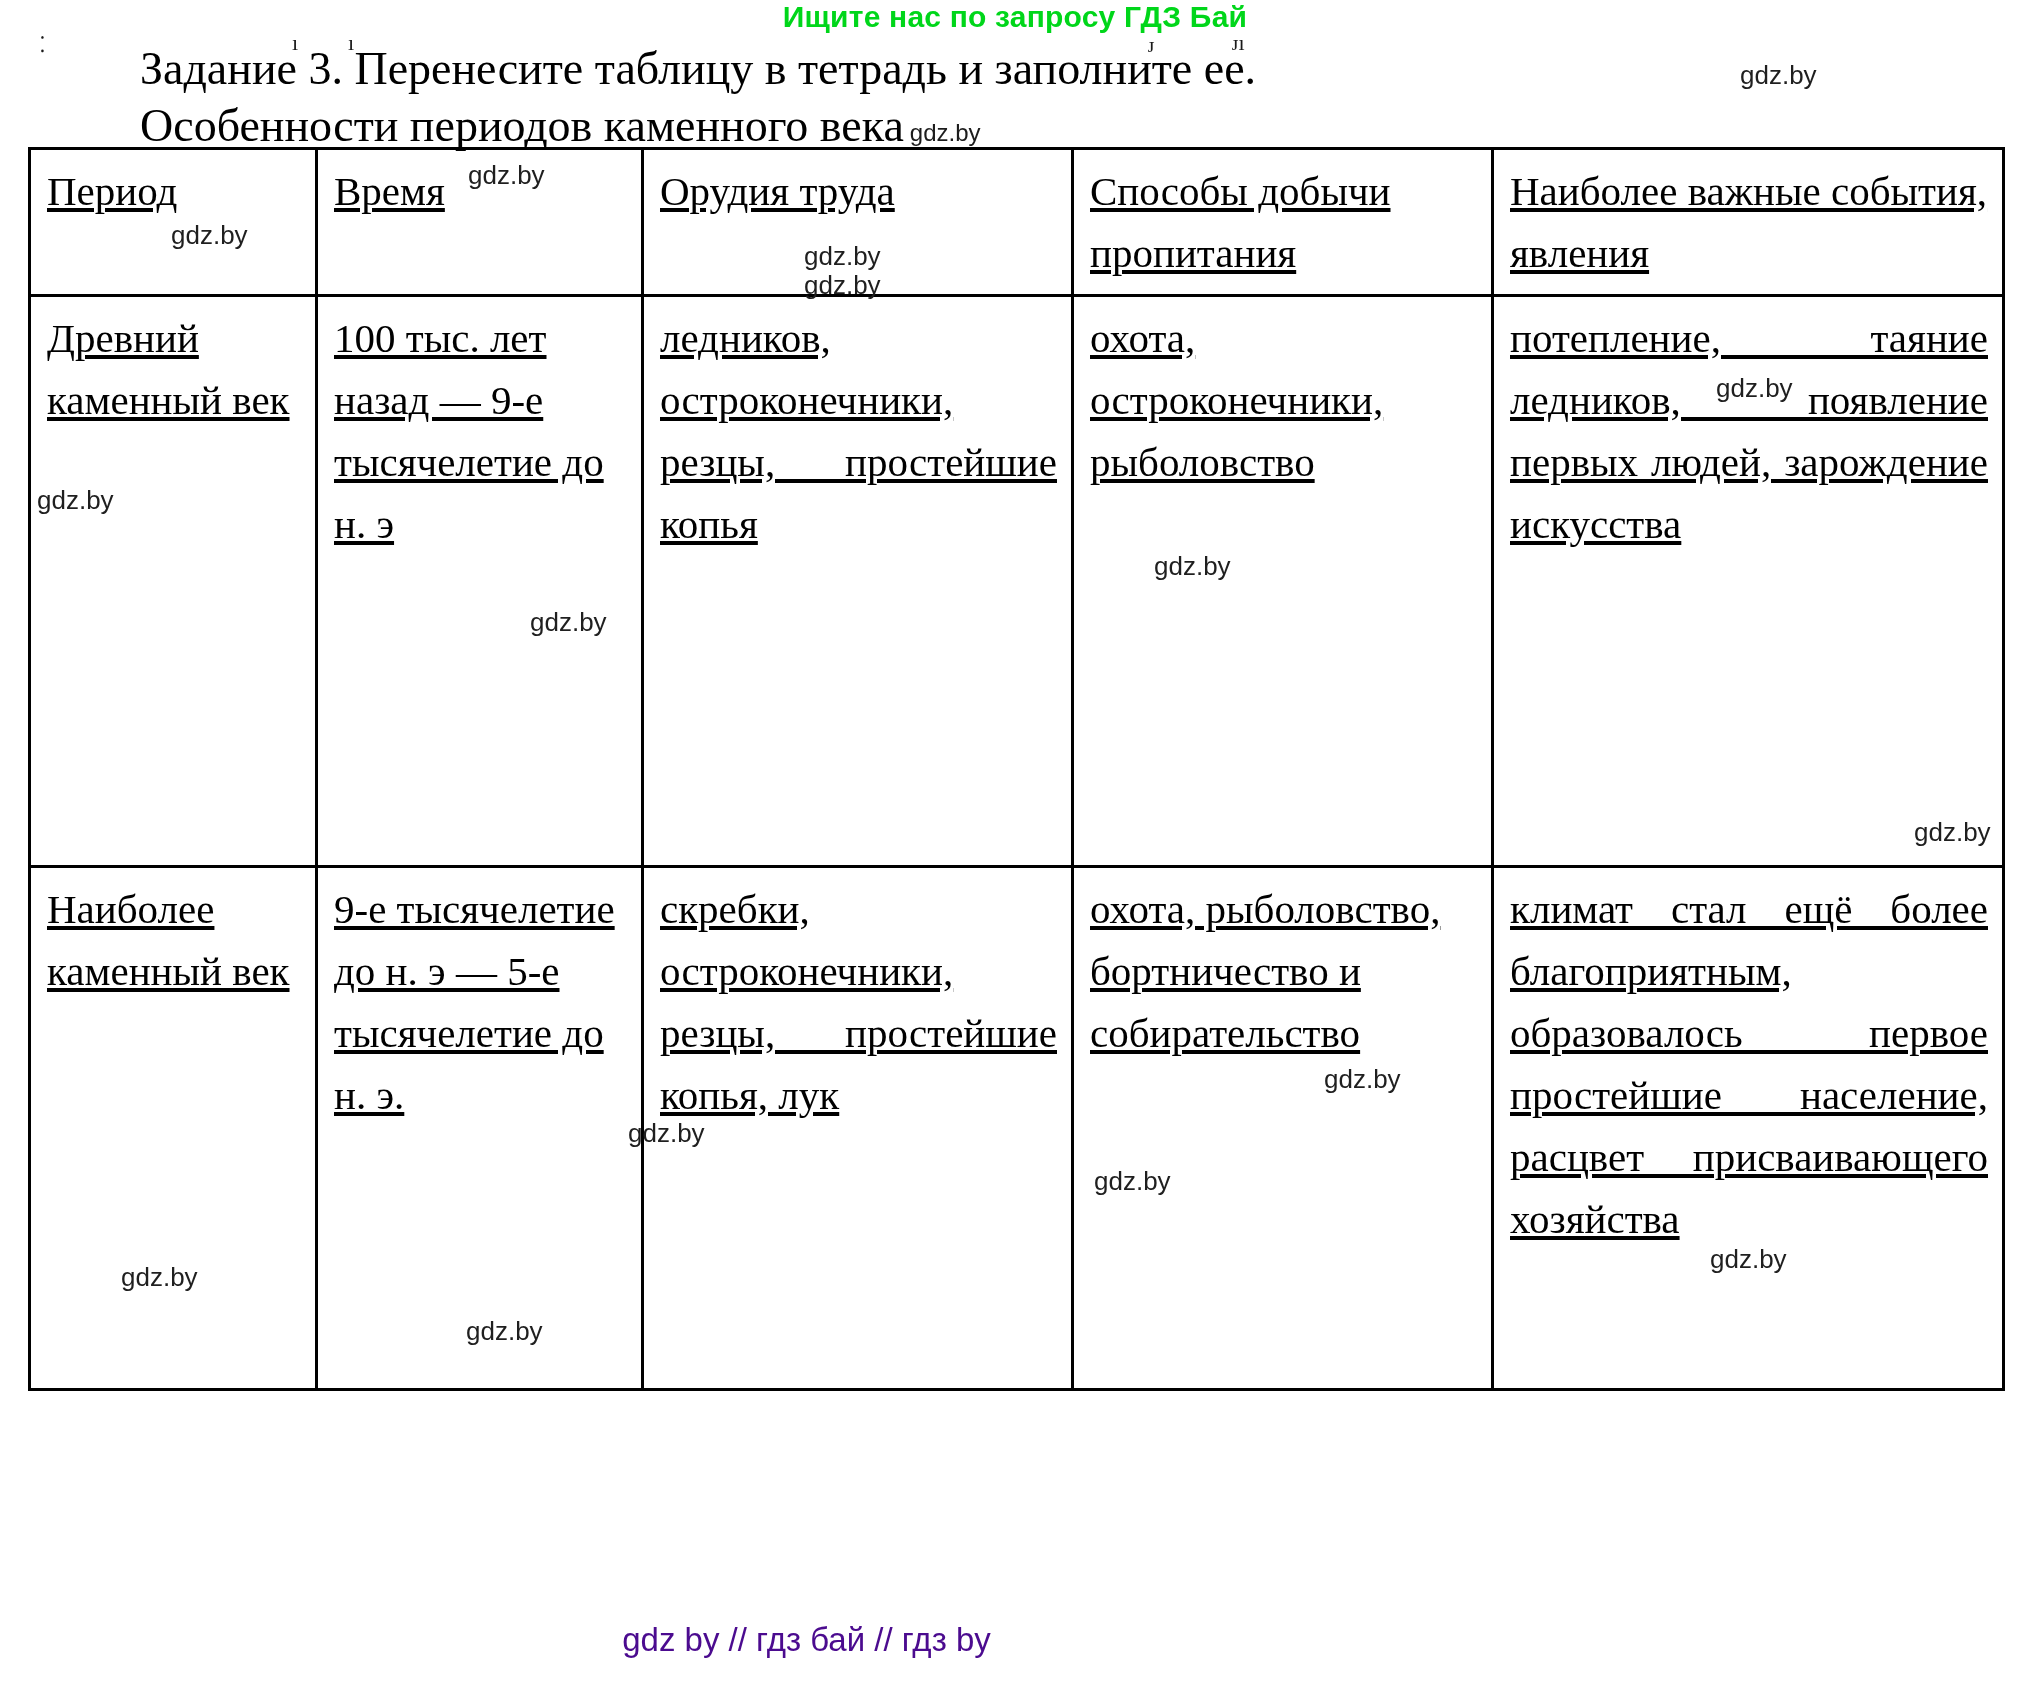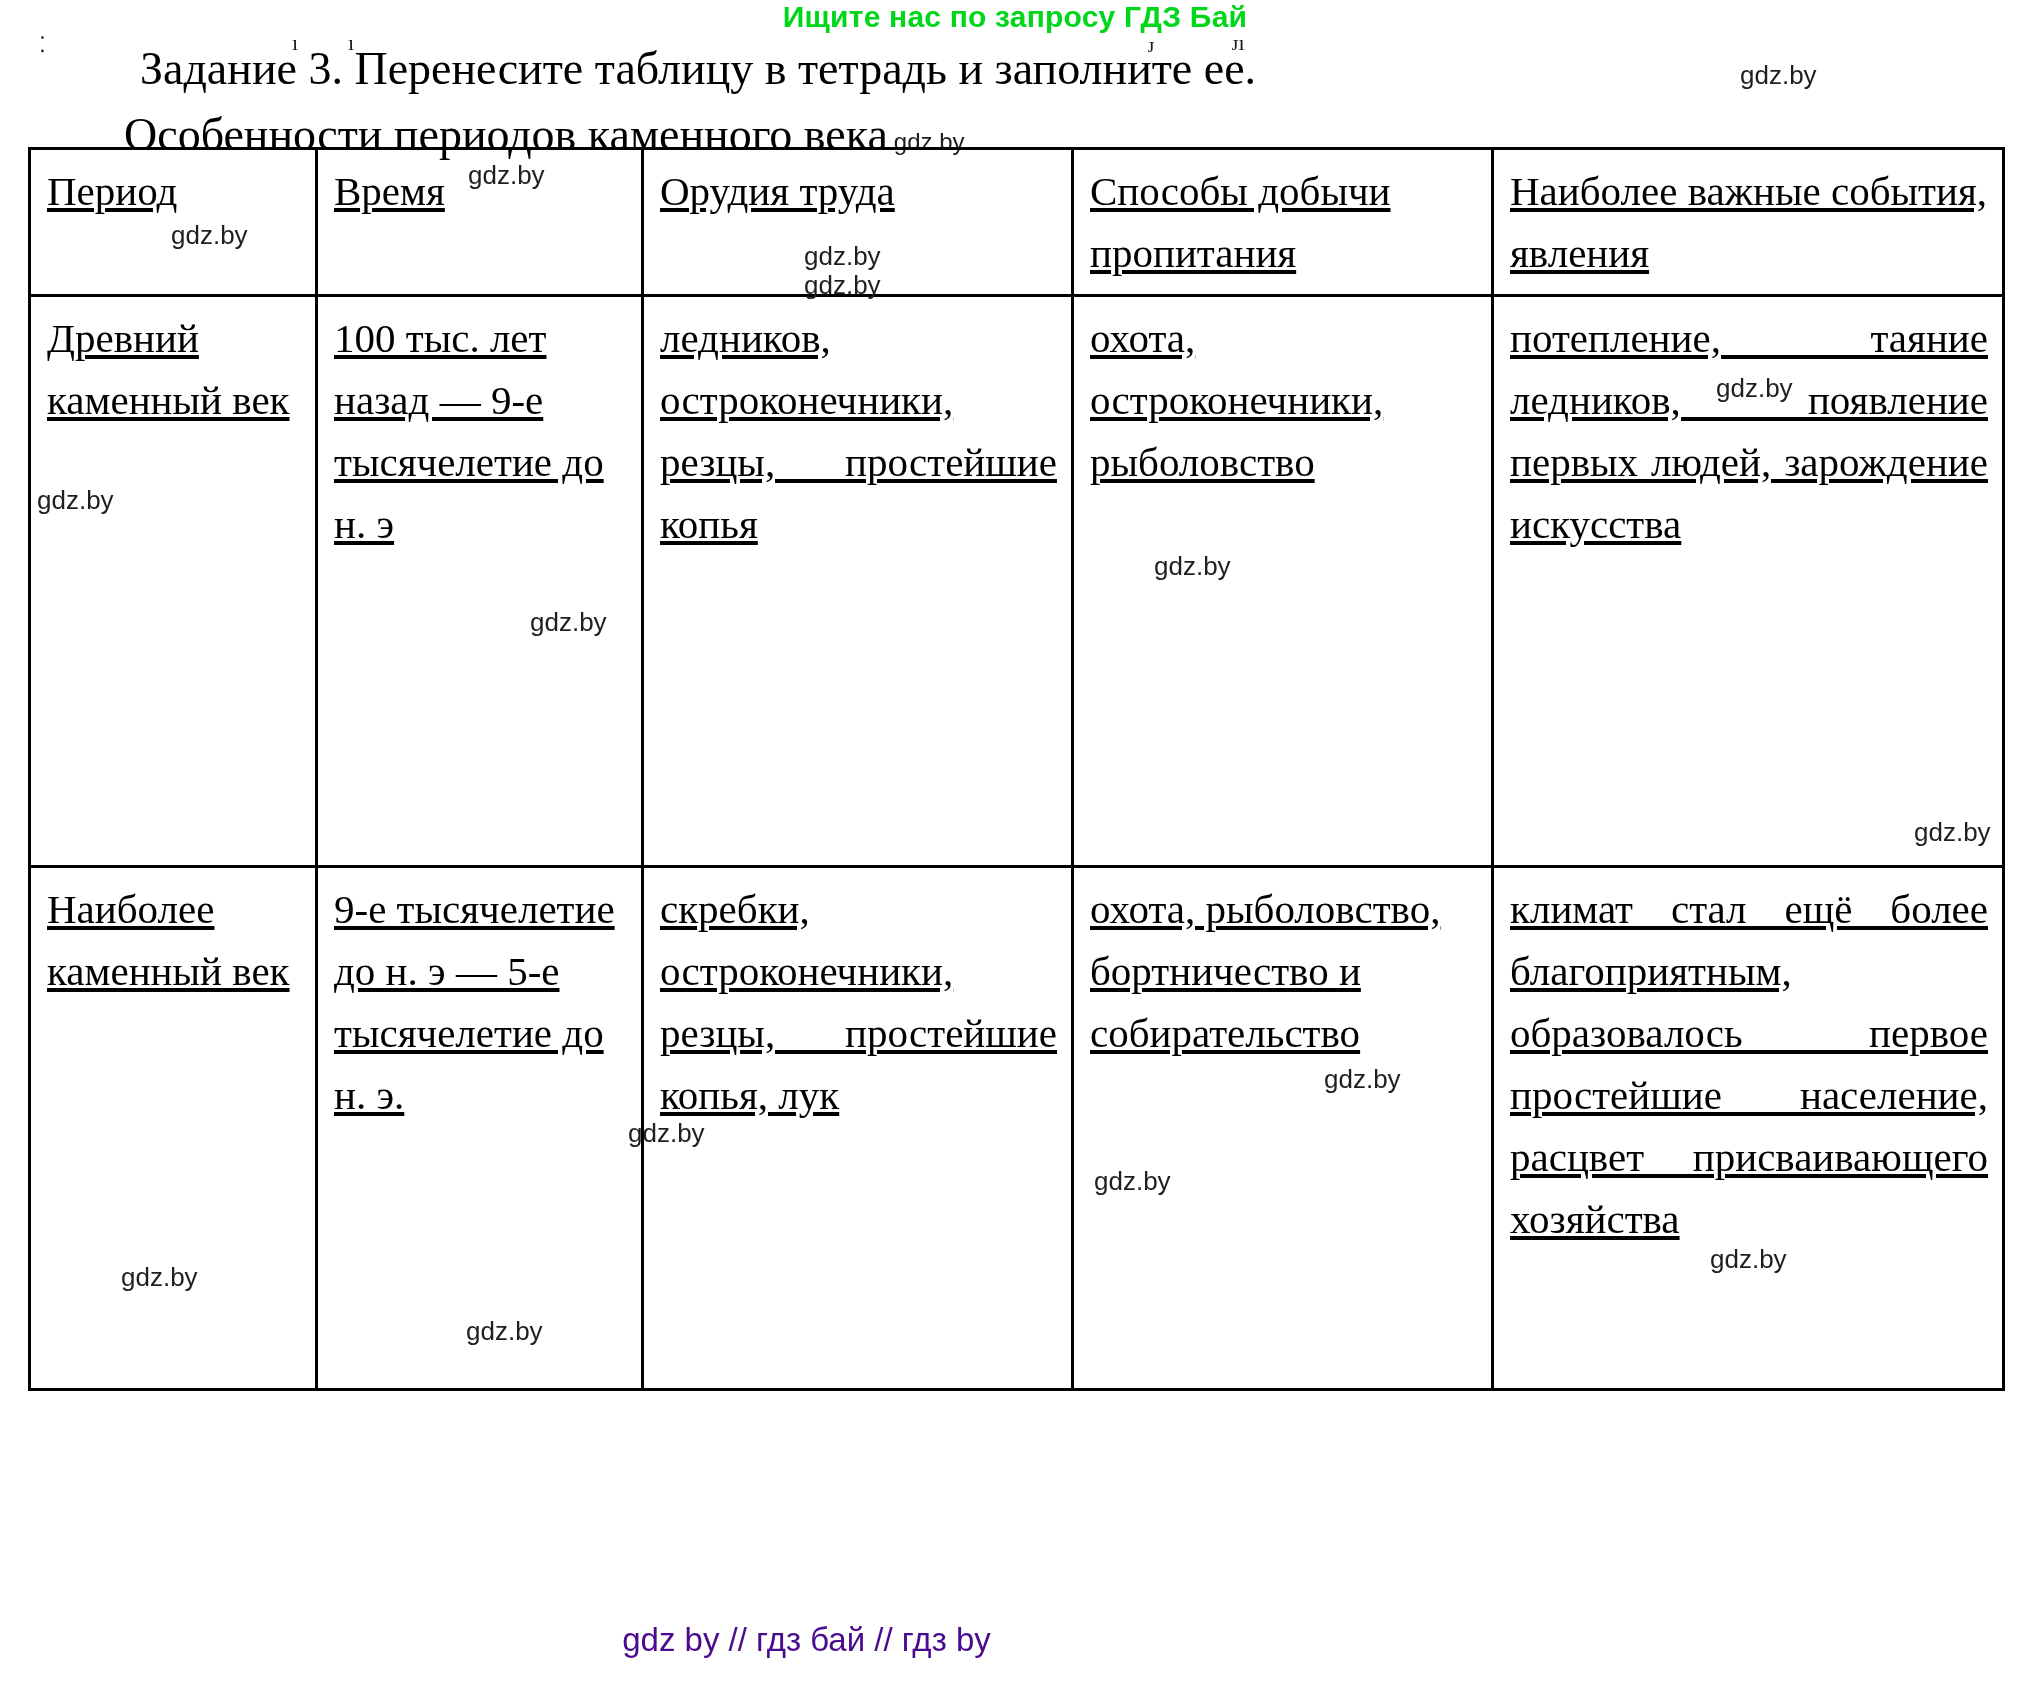--- a/index.html
+++ b/index.html
@@ -53,24 +53,24 @@
   .task-line {
     position: absolute;
     left: 140px;
     top: 42px;
     font-size: 46px;
     line-height: 54px;
     white-space: nowrap;
   }
   .table-caption {
     position: absolute;
-    left: 124px;
+    left: 140px;
     top: 100px;
     font-size: 46px;
-    line-height: 70px;
+    line-height: 52px;
     white-space: nowrap;
   }
   .caption-mark {
     font-family: "Liberation Sans", sans-serif;
     font-size: 24px;
     color: #1c1c1c;
     vertical-align: baseline;
     padding-left: 6px;
   }
 

